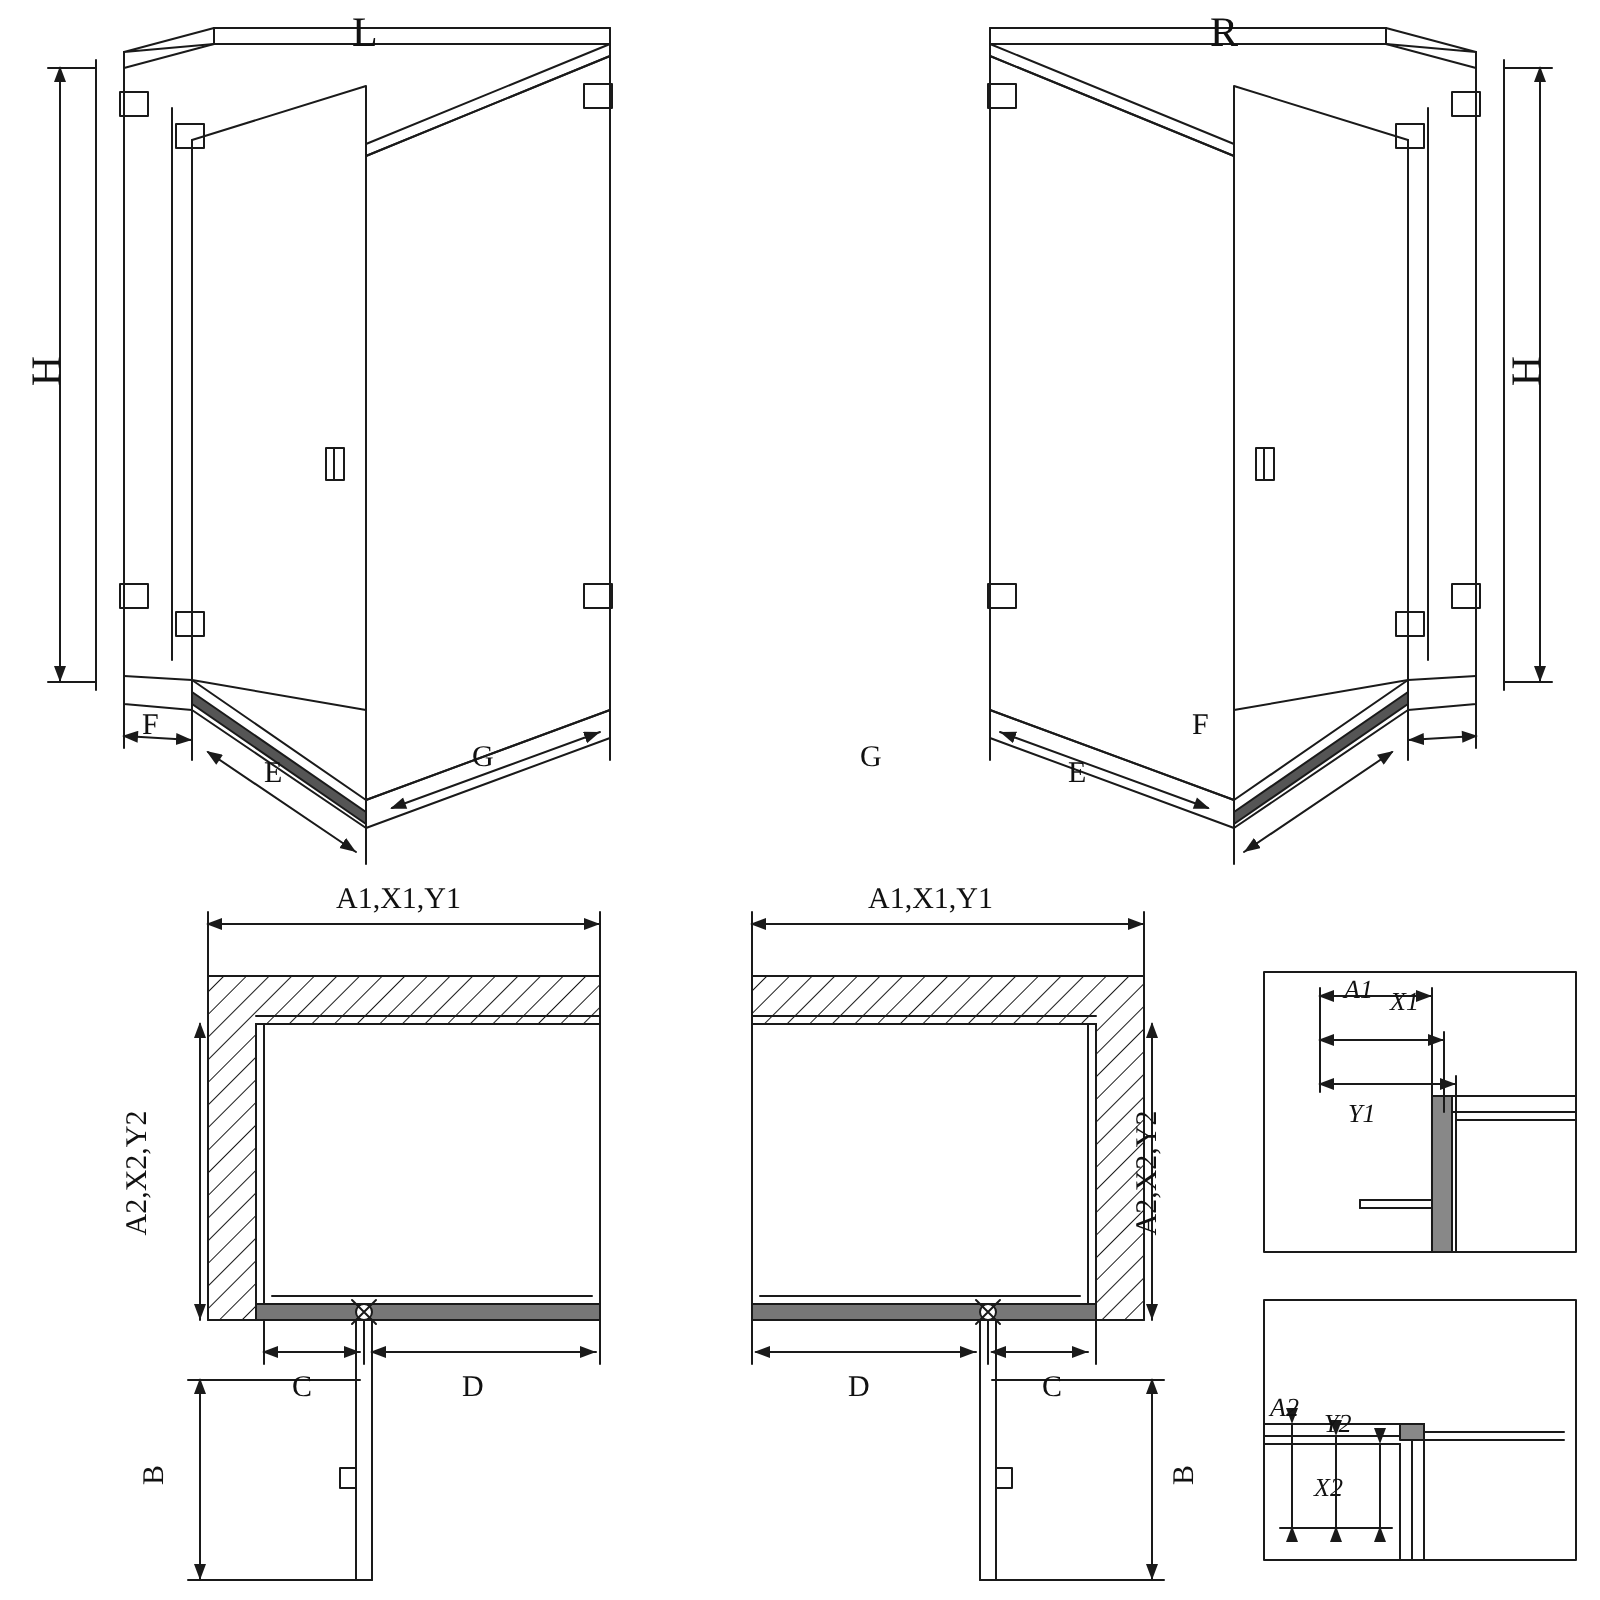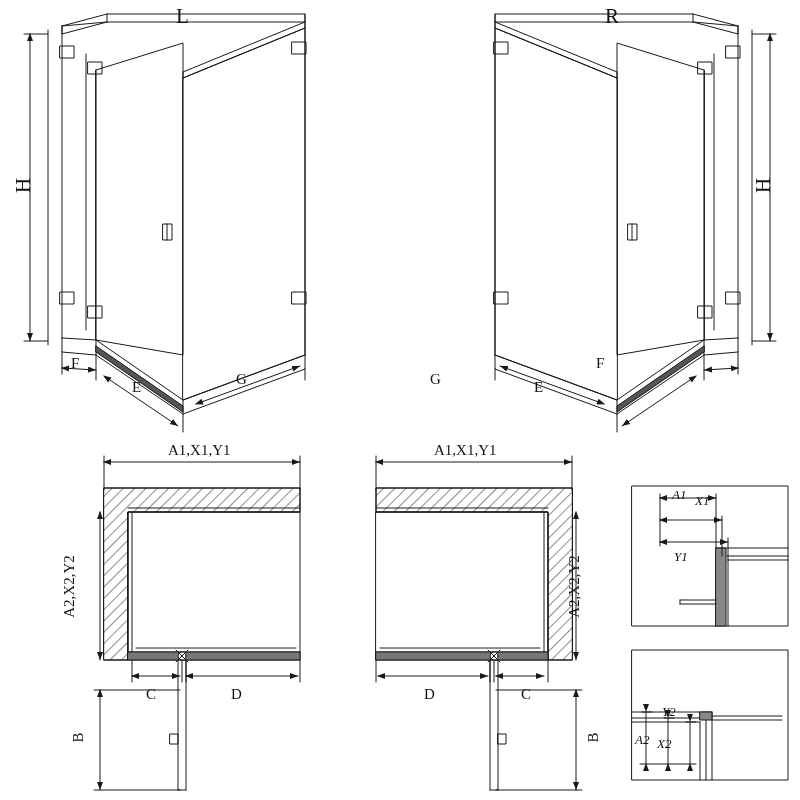--- a/index.html
+++ b/index.html
@@ -279,17 +279,17 @@
 <div class="lbl mid" style="left:424px;top:686px;">D</div>
 <div class="lbl mid" style="left:521px;top:686px;">C</div>
 
 <div class="lbl mid rot" style="left:73px;top:729px;transform:rotate(-90deg);">B</div>
 <div class="lbl mid rot" style="left:588px;top:729px;transform:rotate(-90deg);">B</div>
 
 <div class="lbl sm" style="left:672px;top:487px;">A1</div>
 <div class="lbl sm" style="left:674px;top:493px;margin-left:21px;">X1</div>
 <div class="lbl sm" style="left:674px;top:549px;">Y1</div>
 
-<div class="lbl sm" style="left:635px;top:696px;margin-top:36px;">A2</div>
+<div class="lbl sm" style="left:635px;top:696px;">A2</div>
 <div class="lbl sm" style="left:657px;top:736px;">X2</div>
 <div class="lbl sm" style="left:662px;top:704px;">Y2</div>
 
 </div>
 
 </body></html>

